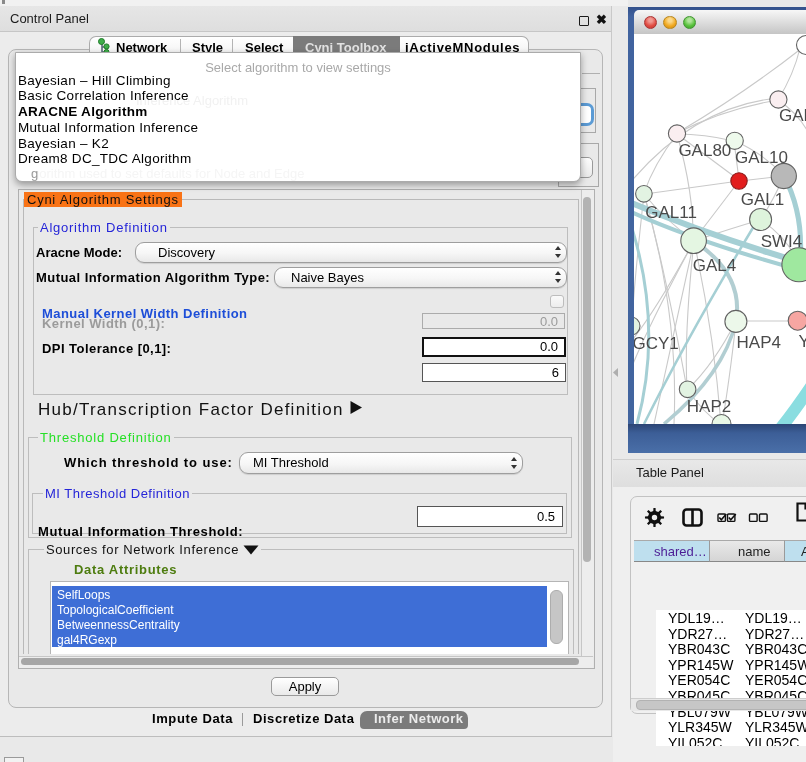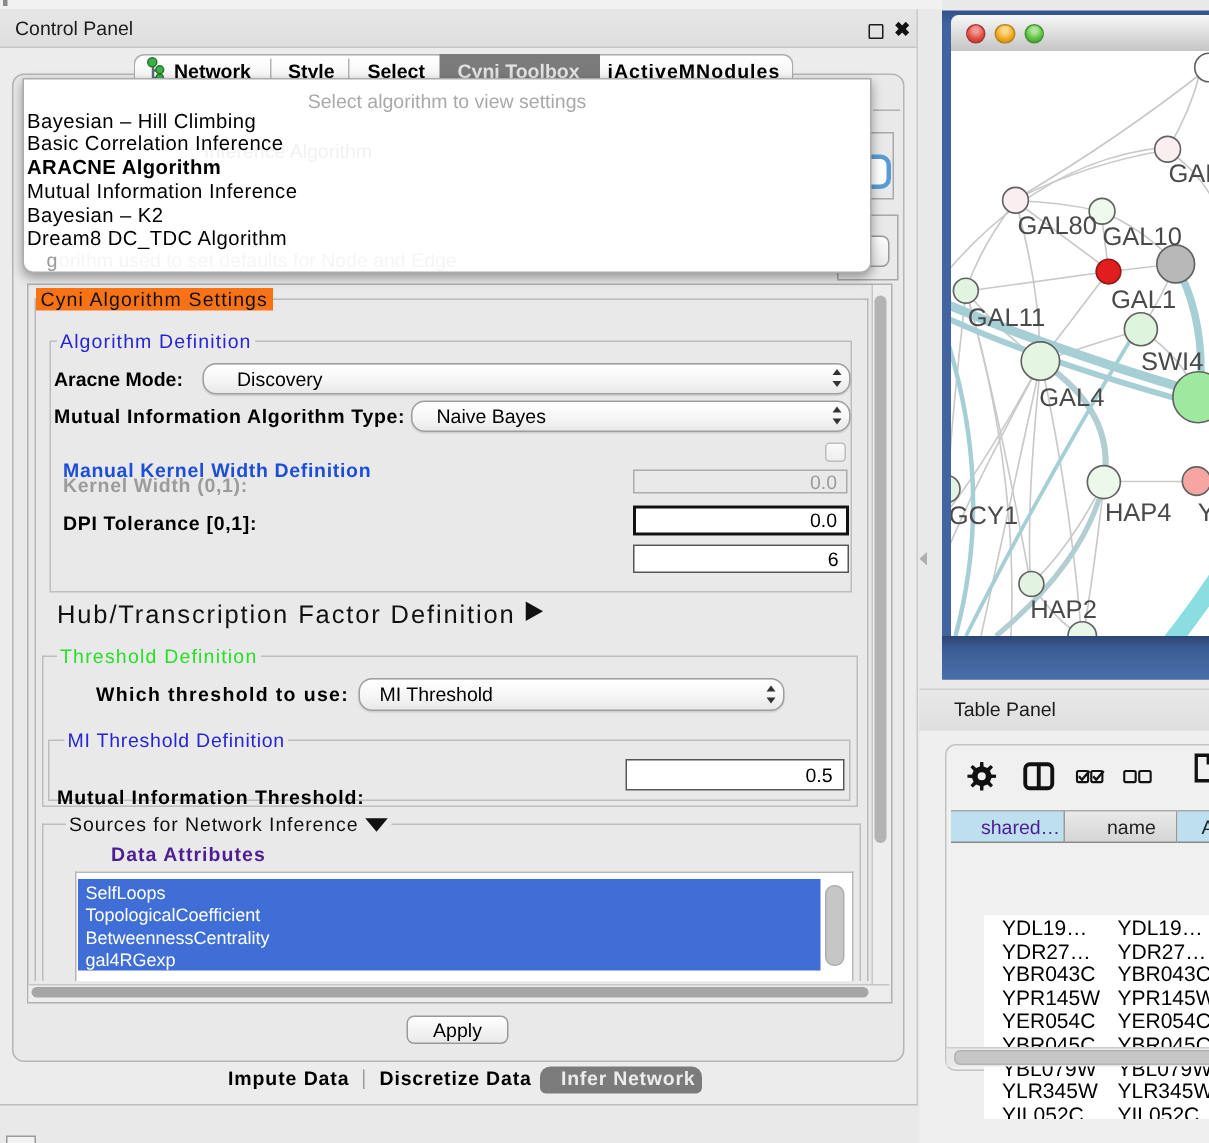--- a/index.html
+++ b/index.html
@@ -97,21 +97,21 @@
 
   <div class="abs" style="left:32px;top:493px;width:533px;height:39px;border:1px solid #bdbdbd;"></div>
   <div class="abs" style="left:43px;top:486px;background:#e9e9e9;padding:0 2px;font-size:13px;letter-spacing:0.5px;color:#2525d8;">MI Threshold Definition</div>
   <div class="abs b" style="left:38px;top:510px;font-size:13px;letter-spacing:0.6px;color:#000;margin-top:14px;">Mutual Information Threshold:</div>
   <div class="abs" style="left:417px;top:506px;width:146px;height:21px;border:1px solid #555;background:#fff;font-size:13px;color:#000;text-align:right;padding-right:7px;box-sizing:border-box;line-height:19px;">0.5</div>
 
   <div class="abs" style="left:28px;top:549px;width:544px;height:104px;border:1px solid #bdbdbd;border-bottom:none;"></div>
   <div class="abs" style="left:44px;top:542px;background:#e9e9e9;padding:0 2px;font-size:13px;letter-spacing:0.6px;color:#111;">Sources for Network Inference <svg style="vertical-align:-1px;" width="16" height="10">
         <path d="M0.5 0.5 L15.5 0.5 L8 9.5 Z" fill="#111"></path>
       </svg></div>
-  <div class="abs b" style="left:38px;top:562px;font-size:13px;letter-spacing:0.7px;color:#4c1d95;padding-left:36px;">Data Attributes</div>
+  <div class="abs b" style="left:38px;top:562px;font-size:13px;letter-spacing:0.7px;color:#4d7c0f;padding-left:36px;">Data Attributes</div>
 
   <div class="abs" style="left:50px;top:581px;width:517px;height:72px;background:#fff;border:1px solid #b5b5b5;border-bottom:none;overflow:hidden;">
     <div style="position:absolute;left:1px;top:4px;width:495px;height:61px;background:#3e6ed6;"></div>
     <div style="position:absolute;left:6px;top:6px;font-size:12px;color:#fff;line-height:15.1px;">SelfLoops<br>TopologicalCoefficient<br>BetweennessCentrality<br>gal4RGexp</div>
     <div style="position:absolute;left:499px;top:8px;width:11px;height:52px;background:#c6c6c6;border:1px solid #adadad;border-radius:6px;"></div>
   </div>
 
   <div class="abs" style="left:15px;top:52px;width:564px;height:128px;background:#fff;border:1px solid #ababab;border-radius:0 0 7px 7px;box-shadow:0 3px 7px rgba(0,0,0,0.35);overflow:hidden;">
     <div style="position:absolute;left:0;top:7px;width:100%;text-align:center;font-size:13px;color:#a9a9a9;">Select algorithm to view settings</div>
     <div style="position:absolute;left:120px;top:40px;font-size:13px;color:#f1f1f1;">Inference Algorithm</div>

